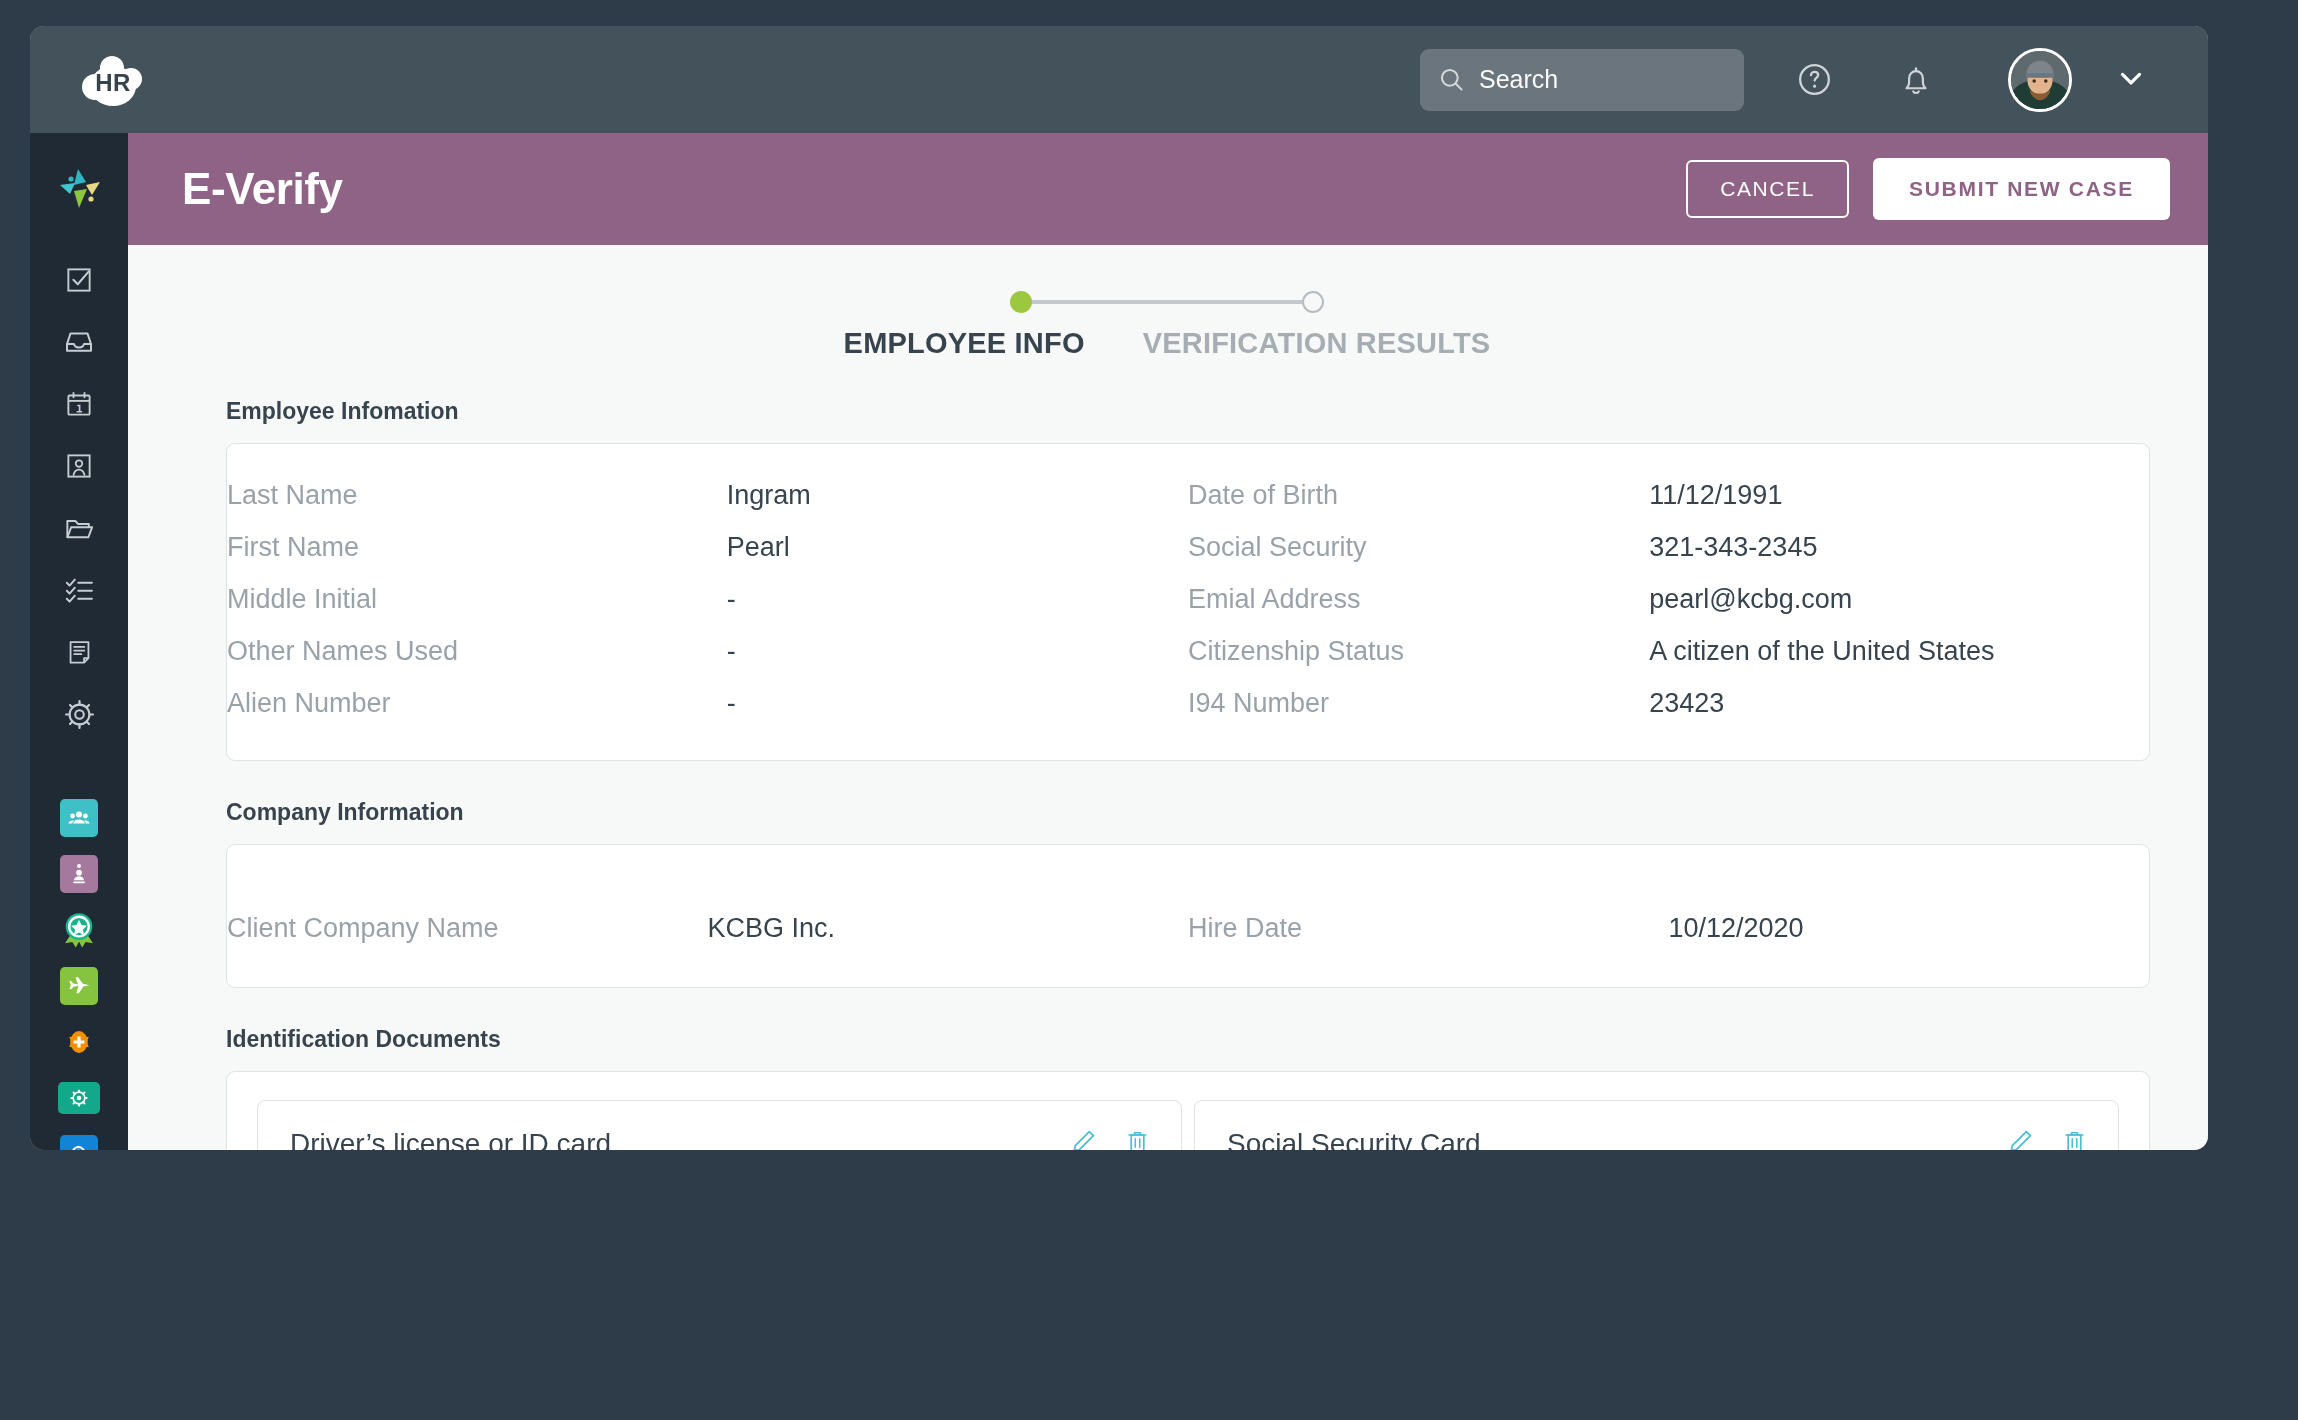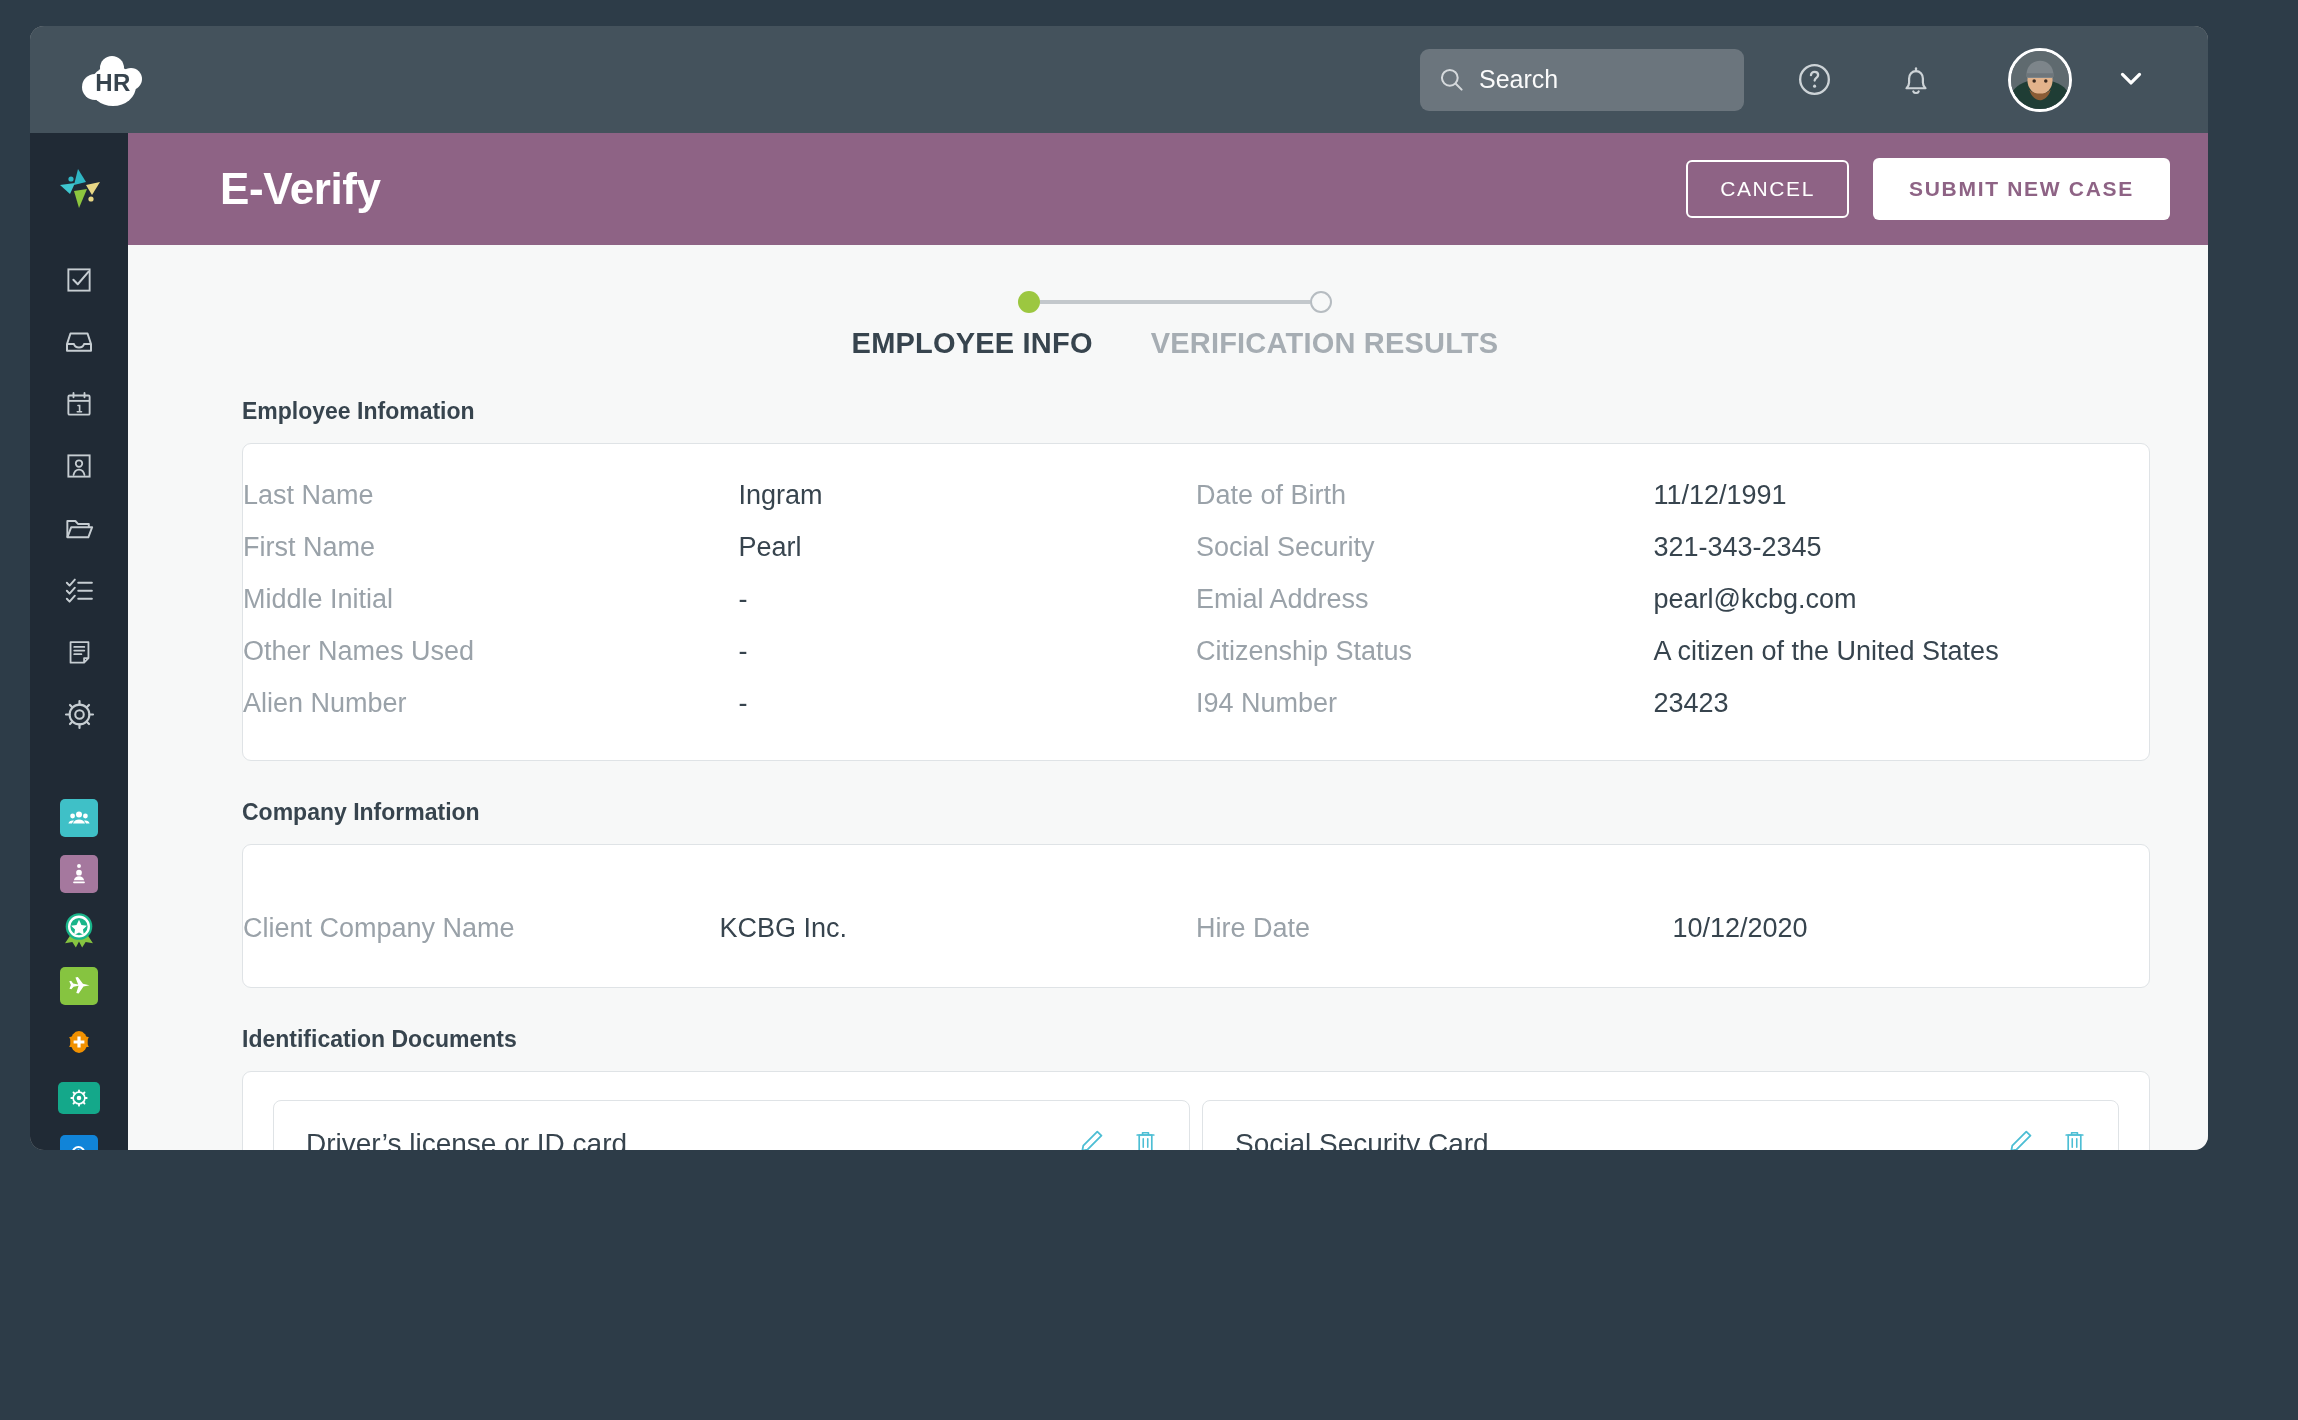--- a/index.html
+++ b/index.html
@@ -91,40 +91,40 @@
   .app-ico {
     width: 38px; height: 38px; border-radius: 5px; display: flex;
     align-items: center; justify-content: center; position: relative;
   }
 
   
   .main { flex: 1; display: flex; flex-direction: column; min-width: 0; }
 
   .page-head {
     height: 112px; background: #8e6385; display: flex; align-items: center;
-    padding: 0 38px 0 92px;
+    padding: 0 38px 0 54px;
   }
   .page-title {
     color: #ffffff; font-size: 44px; font-weight: 700; letter-spacing: -0.4px;
   }
   .head-actions { margin-left: auto; display: flex; align-items: center; gap: 24px; }
   .btn-outline {
     border: 2px solid #ffffff; color: #ffffff; background: transparent;
     border-radius: 6px; height: 58px; padding: 0 32px; font-size: 21px;
     letter-spacing: 1.6px; font-weight: 500; font-family: inherit;
     display: flex; align-items: center;
   }
   .btn-solid {
     background: #ffffff; color: #8e6385; border: none; border-radius: 6px;
     height: 62px; padding: 0 36px; font-size: 21px; letter-spacing: 1.7px;
     font-weight: 600; font-family: inherit; display: flex; align-items: center;
   }
 
   .content {
-    flex: 1; background: #f7f8f8; padding: 0 44px 0 58px; overflow: hidden;
+    flex: 1; background: #f7f8f8; padding: 0 44px 0 42px; overflow: hidden;
     position: relative;
   }
 
   
   .stepper { padding-top: 44px; display: flex; justify-content: center; }
   .stepper-inner { position: relative; }
   .step-track {
     display: flex; align-items: center; justify-content: center;
     height: 26px; position: relative;
   }

